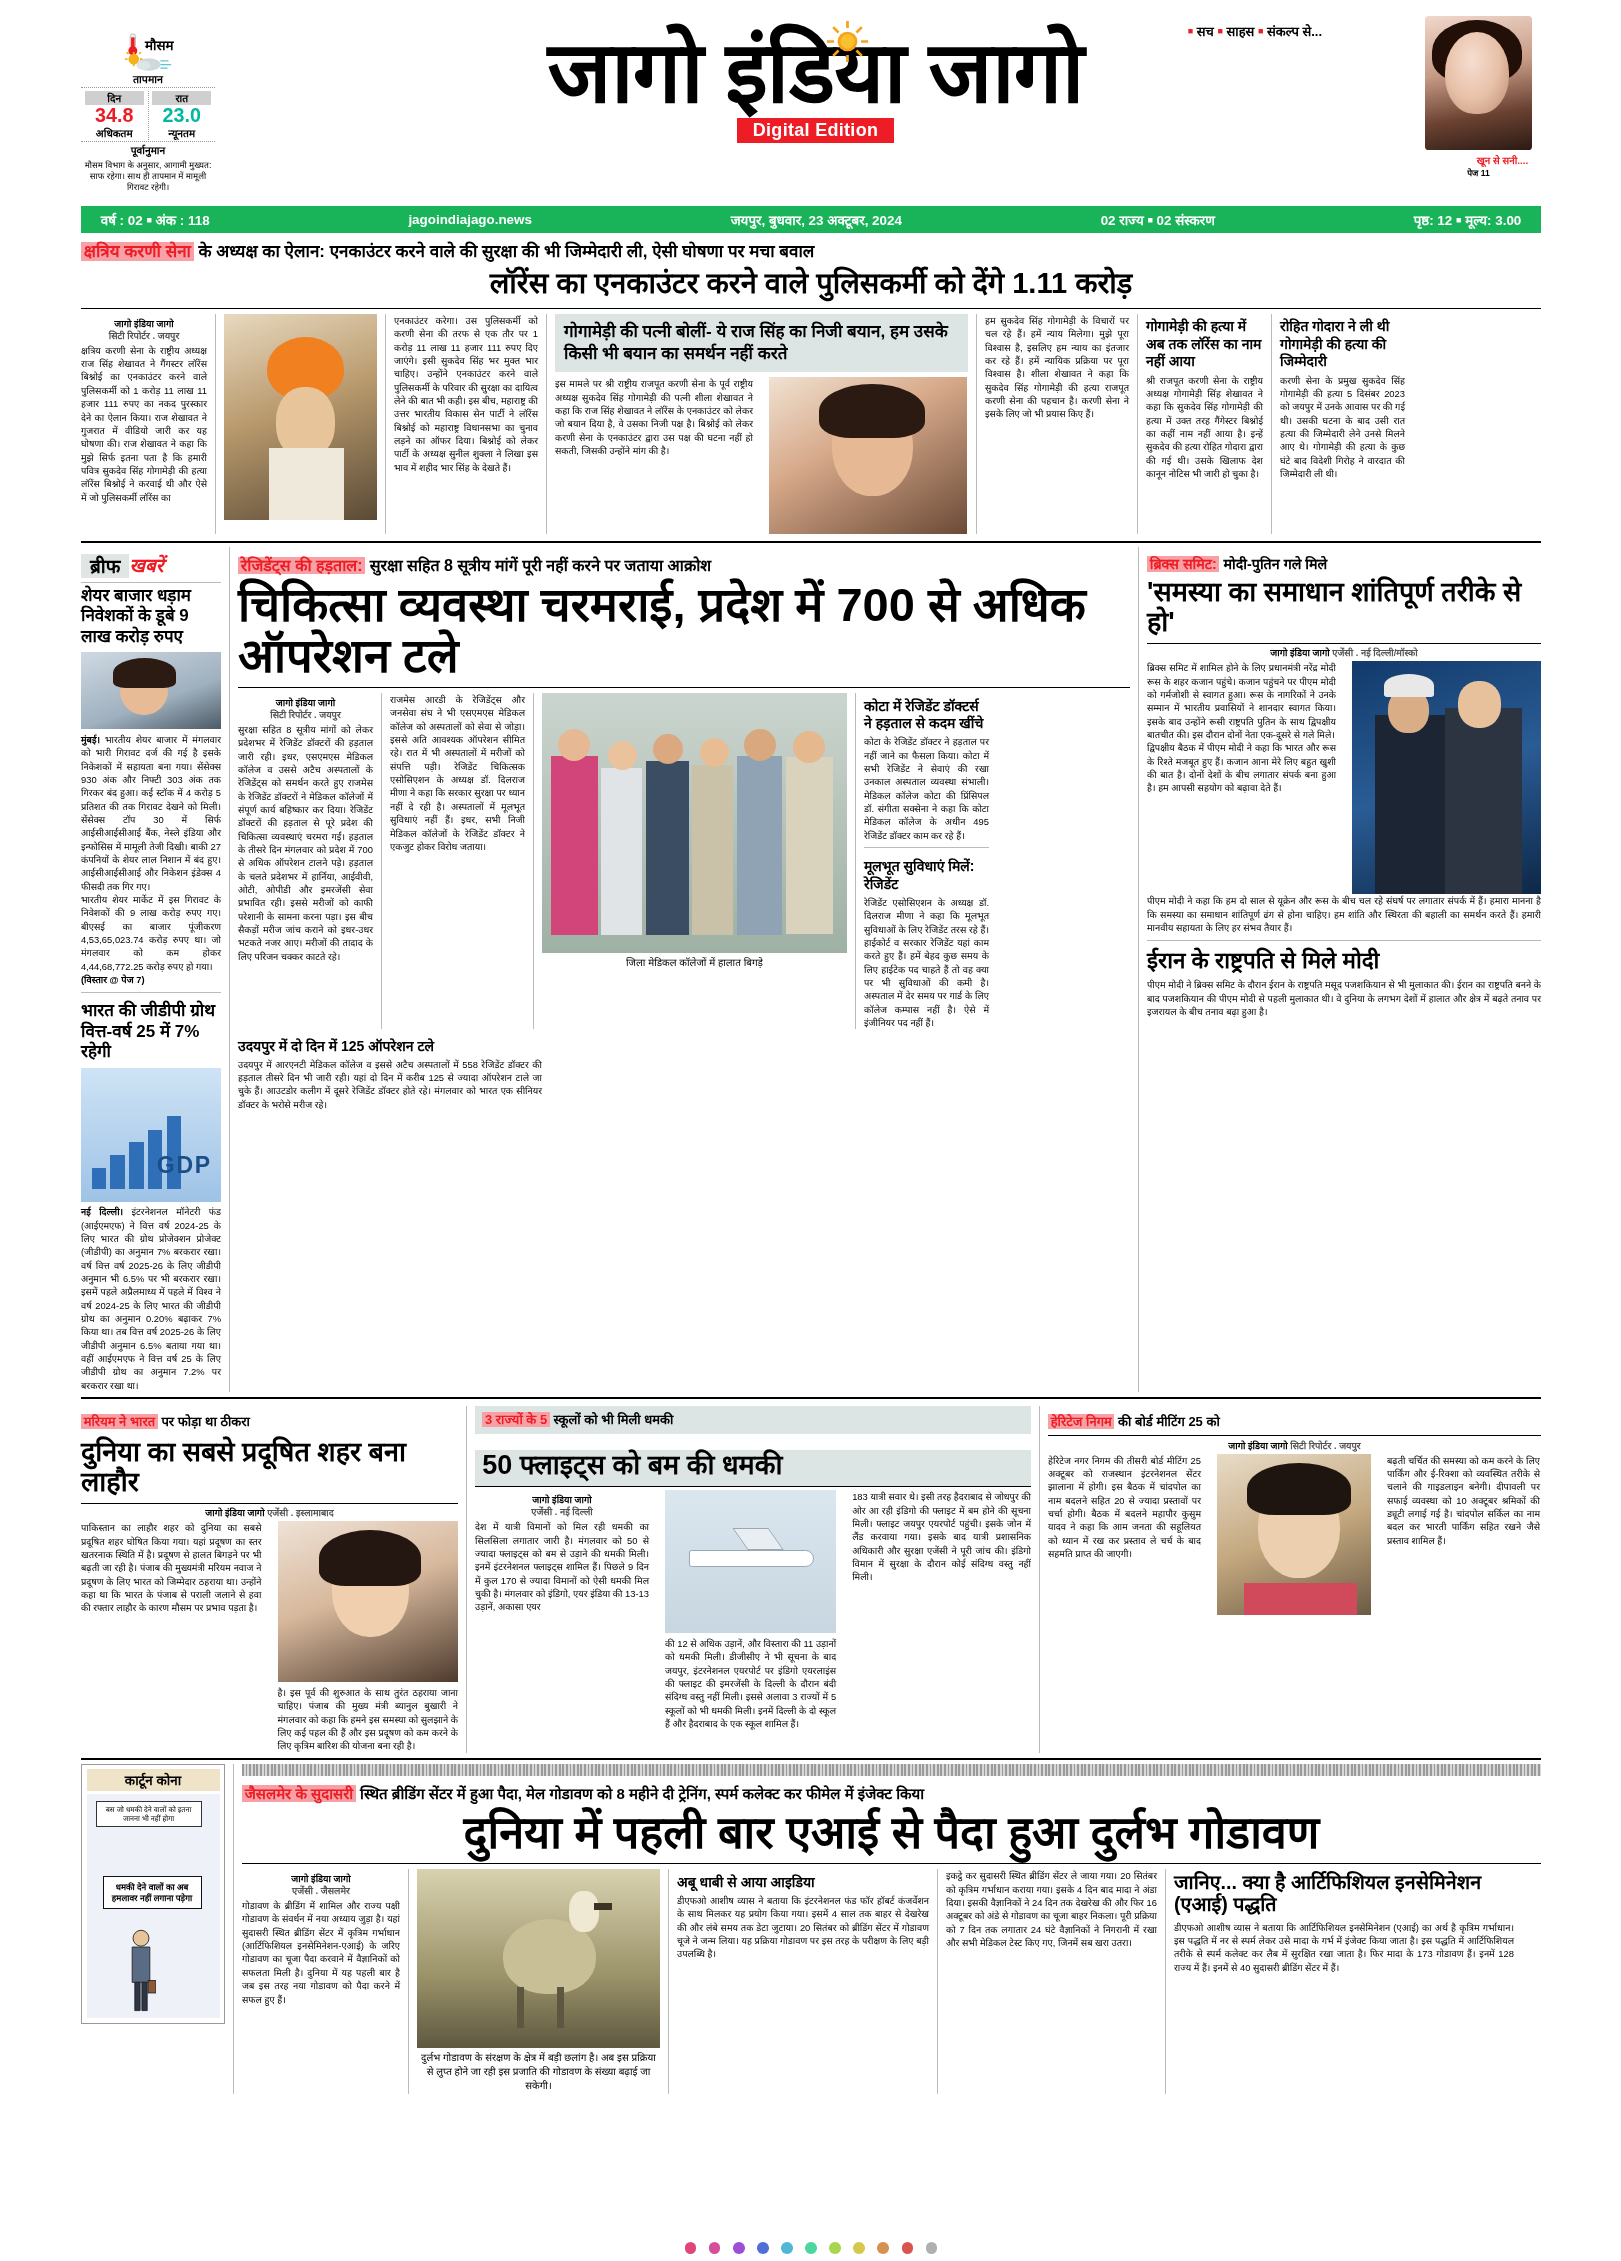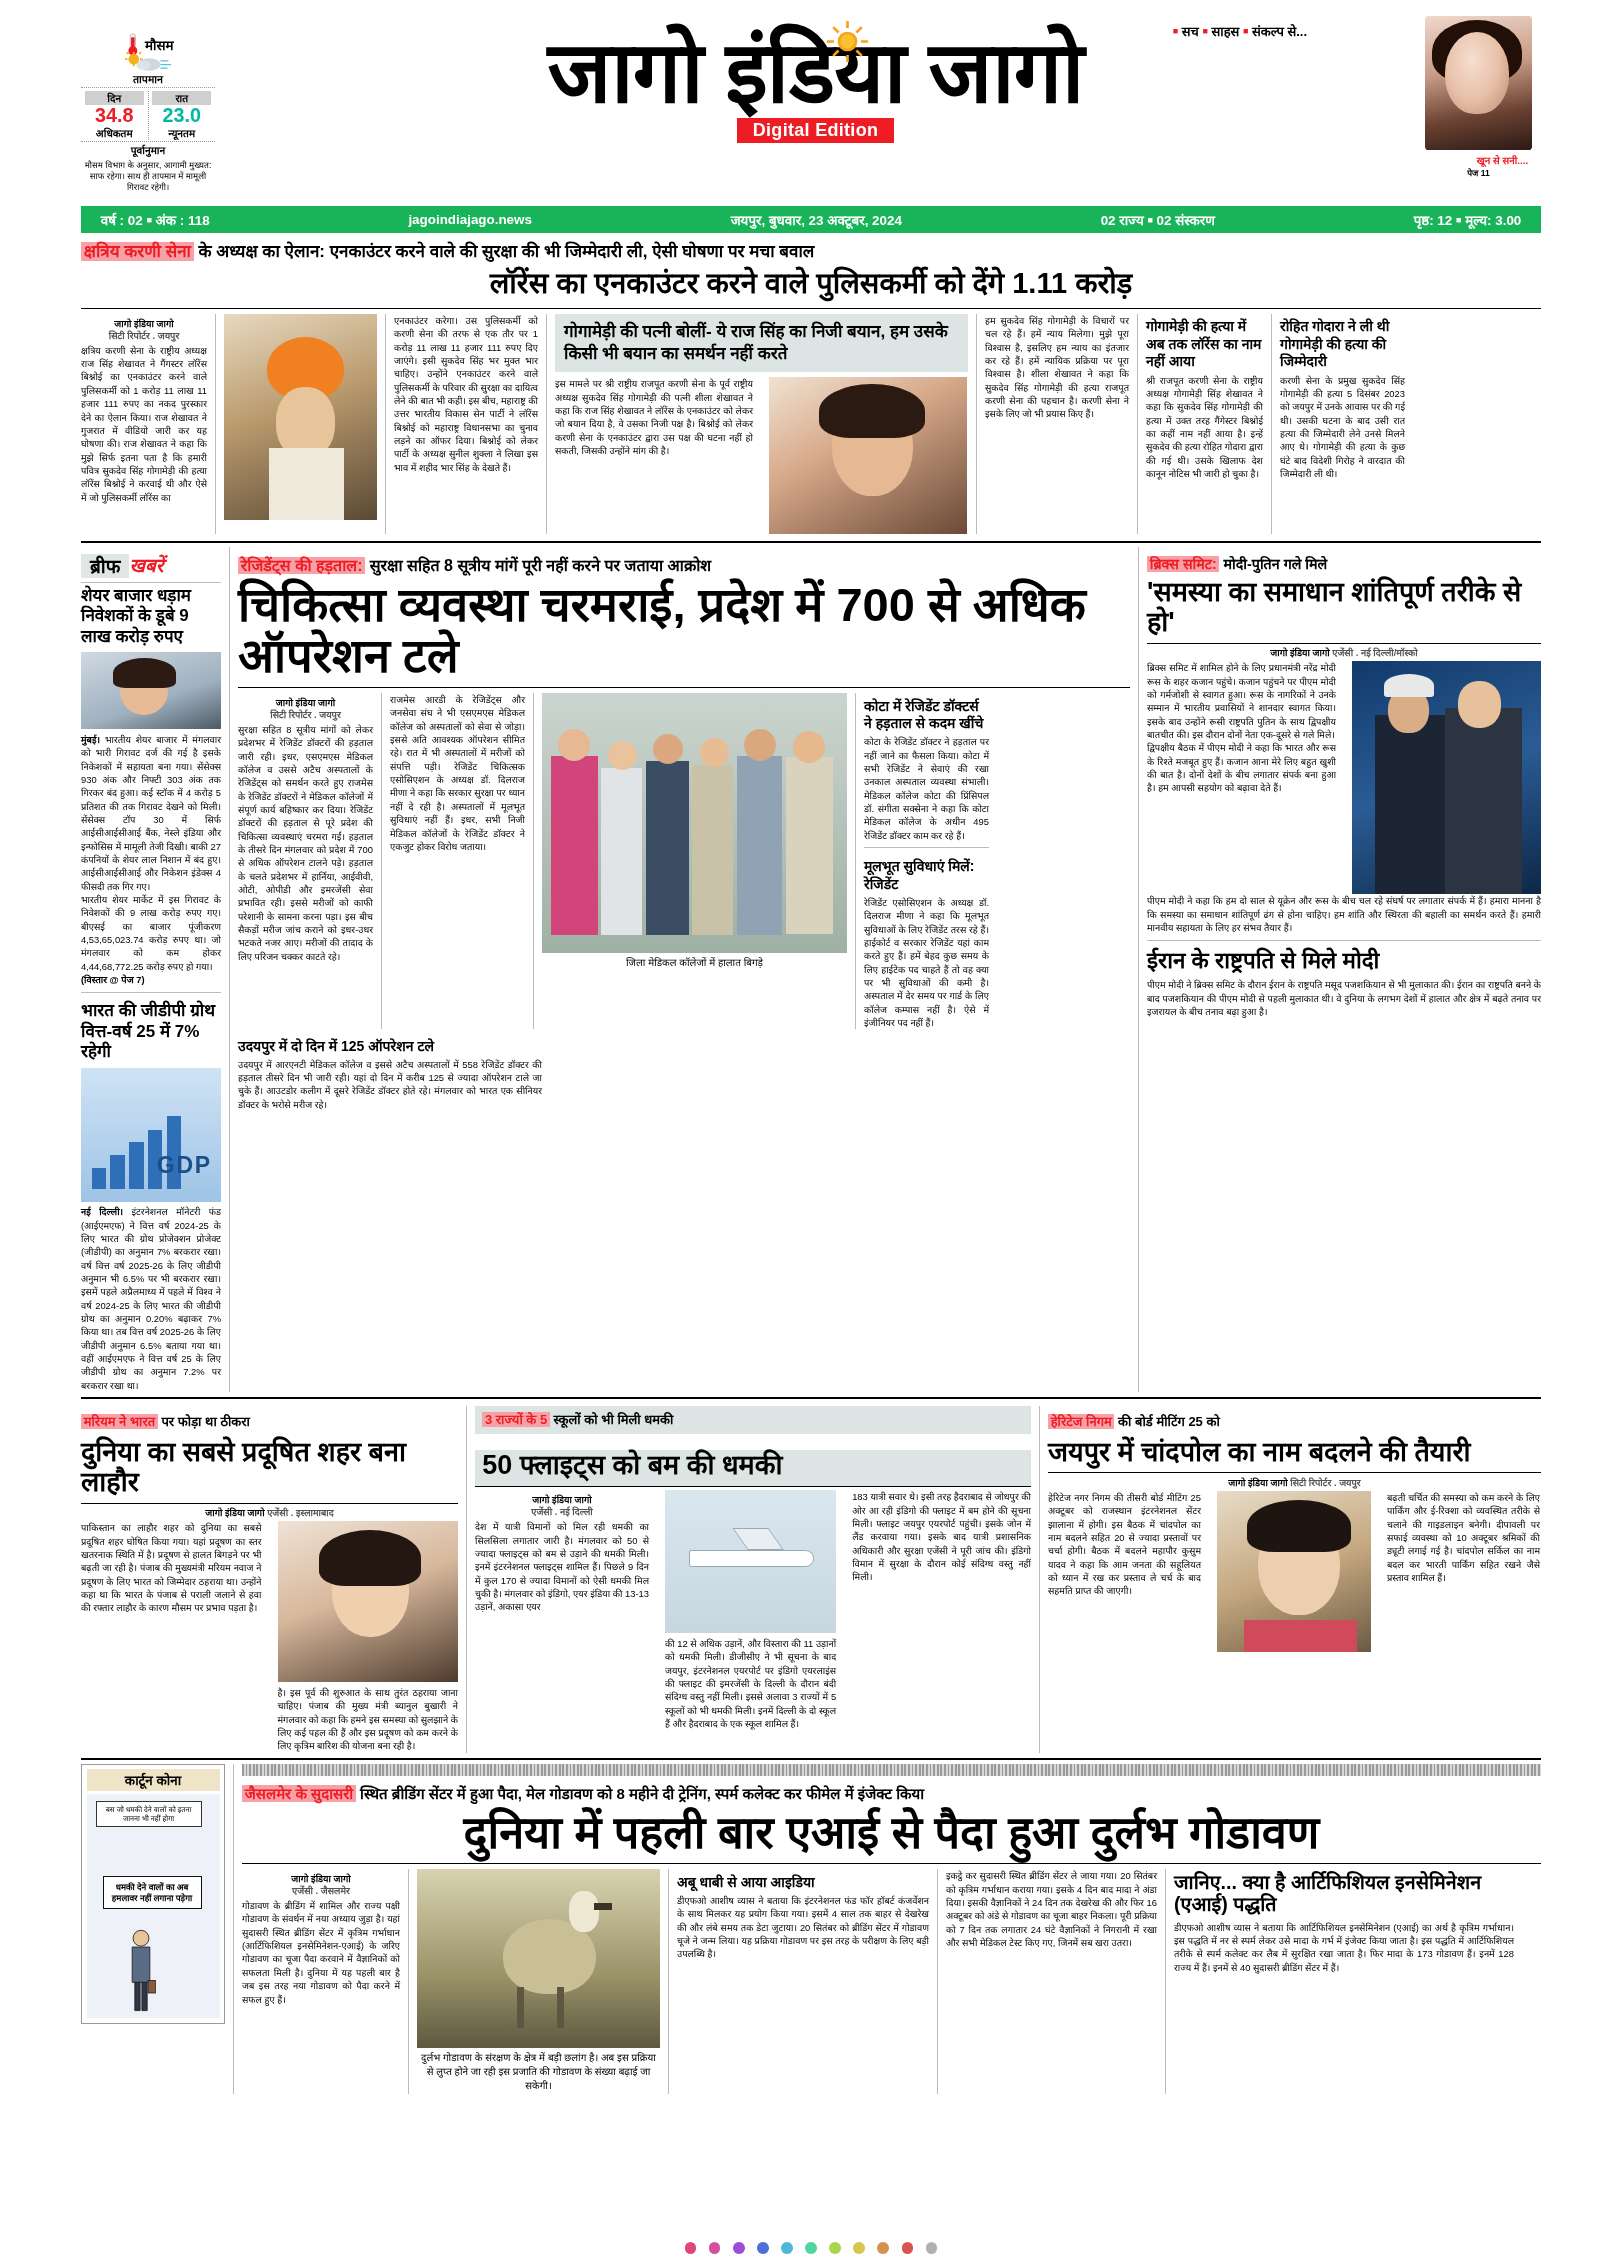--- a/index.html
+++ b/index.html
@@ -24,21 +24,21 @@
   .wx-col + .wx-col { border-left:0.9px dotted #999; }
   .wx-lbl { background:#cfcfcf; font-size:10.3px; font-weight:bold; margin:0 3.6px; }
   .wx-val { font-size:19.7px; font-weight:bold; line-height:1.05; }
   .wx-val.hi { color:#ee1c25; }
   .wx-val.lo { color:#00b9a0; }
   .wx-cap { font-size:10.3px; font-weight:bold; }
   .wx-sub2 { font-size:10.3px; font-weight:bold; margin-top:1.8px; border-top:0.9px dotted #999; padding-top:0.9px;}
   .wx-fore { font-size:8.5px; line-height:1.28; padding:2.7px 1.8px 0; text-align:center;}
 
   .nameplate { flex:1; position:relative; text-align:center; }
-  .tagline { font-size:13px; font-weight:bold; position:absolute; right:109px; top:9px; white-space:nowrap; }
+  .tagline { font-size:13px; font-weight:bold; position:absolute; right:94px; top:9px; white-space:nowrap; }
   .tagline .sq { color:#ee1c25; font-size:9px; vertical-align:1.8px; }
   .bigname { font-size:86px; font-weight:900; letter-spacing:-0.9px; line-height:1.0; margin-top:16px; font-family:"Liberation Sans", sans-serif;}
   .sunicon { position:absolute; left:52%; top:7.2px; width:43px; height:43px; }
   .digital { display:inline-block; background:#ee1c25; color:#fff; font-size:18px; font-weight:bold; padding:1.8px 16px; margin-top:3.6px; letter-spacing:0.3px;}
   .portrait { width:125px; text-align:center; padding-top:3.6px; }
   .portrait-img { width:107px; height:134px; border-radius:3.6px; background:linear-gradient(170deg,#f0d8cc 0%,#c79b86 40%,#6b4232 72%,#2b1a14 100%); position:relative; overflow:hidden; margin:0 auto;}
   .portrait-img:after{content:"";position:absolute;left:19.7px;top:16px;width:64px;height:82px;border-radius:50% 50% 46% 46%;background:radial-gradient(ellipse at 42% 34%, #f6ded0 0%, #e7c0a8 52%, #b98a6f 100%);}
   .portrait-img:before{content:"";position:absolute;left:7.2px;top:3.6px;width:90px;height:63px;border-radius:50% 50% 38% 38%;background:#221008;}
   .portrait-cap { font-size:9.9px; font-weight:bold; margin-top:2.7px;}
   .portrait-cap .red { color:#ee1c25;margin-left:48px; }
@@ -452,21 +452,20 @@
           <div class="body">183 यात्री सवार थे। इसी तरह हैदराबाद से जोधपुर की ओर आ रही इंडिगो की फ्लाइट में बम होने की सूचना मिली। फ्लाइट जयपुर एयरपोर्ट पहुंची। इसके जोन में लैंड करवाया गया। इसके बाद यात्री प्रशासनिक अधिकारी और सुरक्षा एजेंसी ने पूरी जांच की। इंडिगो विमान में सुरक्षा के दौरान कोई संदिग्ध वस्तु नहीं मिली।</div>
         </div>
       </div>
     </div>
 
     <div class="col vline" style="width:502px;">
       <div class="kicker small">
         <span class="hl">हेरिटेज निगम</span>
         <span>की बोर्ड मीटिंग 25 को</span>
       </div>
-      <div class="mid-hl">जयपुर में चांदपोल का नाम बदलने की तैयारी</div>
       <hr class="rule">
       <div class="credit">
         <b>जागो इंडिया जागो</b>
         <span>सिटी रिपोर्टर . जयपुर</span>
       </div>
       <div class="cols">
         <div class="col" style="width:161px;padding-left:0;">
           <div class="body">हेरिटेज नगर निगम की तीसरी बोर्ड मीटिंग 25 अक्टूबर को राजस्थान इंटरनेशनल सेंटर झालाना में होगी। इस बैठक में चांदपोल का नाम बदलने सहित 20 से ज्यादा प्रस्तावों पर चर्चा होगी। बैठक में बदलने महापौर कुसुम यादव ने कहा कि आम जनता की सहूलियत को ध्यान में रख कर प्रस्ताव ले चर्च के बाद सहमति प्राप्त की जाएगी।</div>
         </div>
         <div class="col" style="width:170px;">

